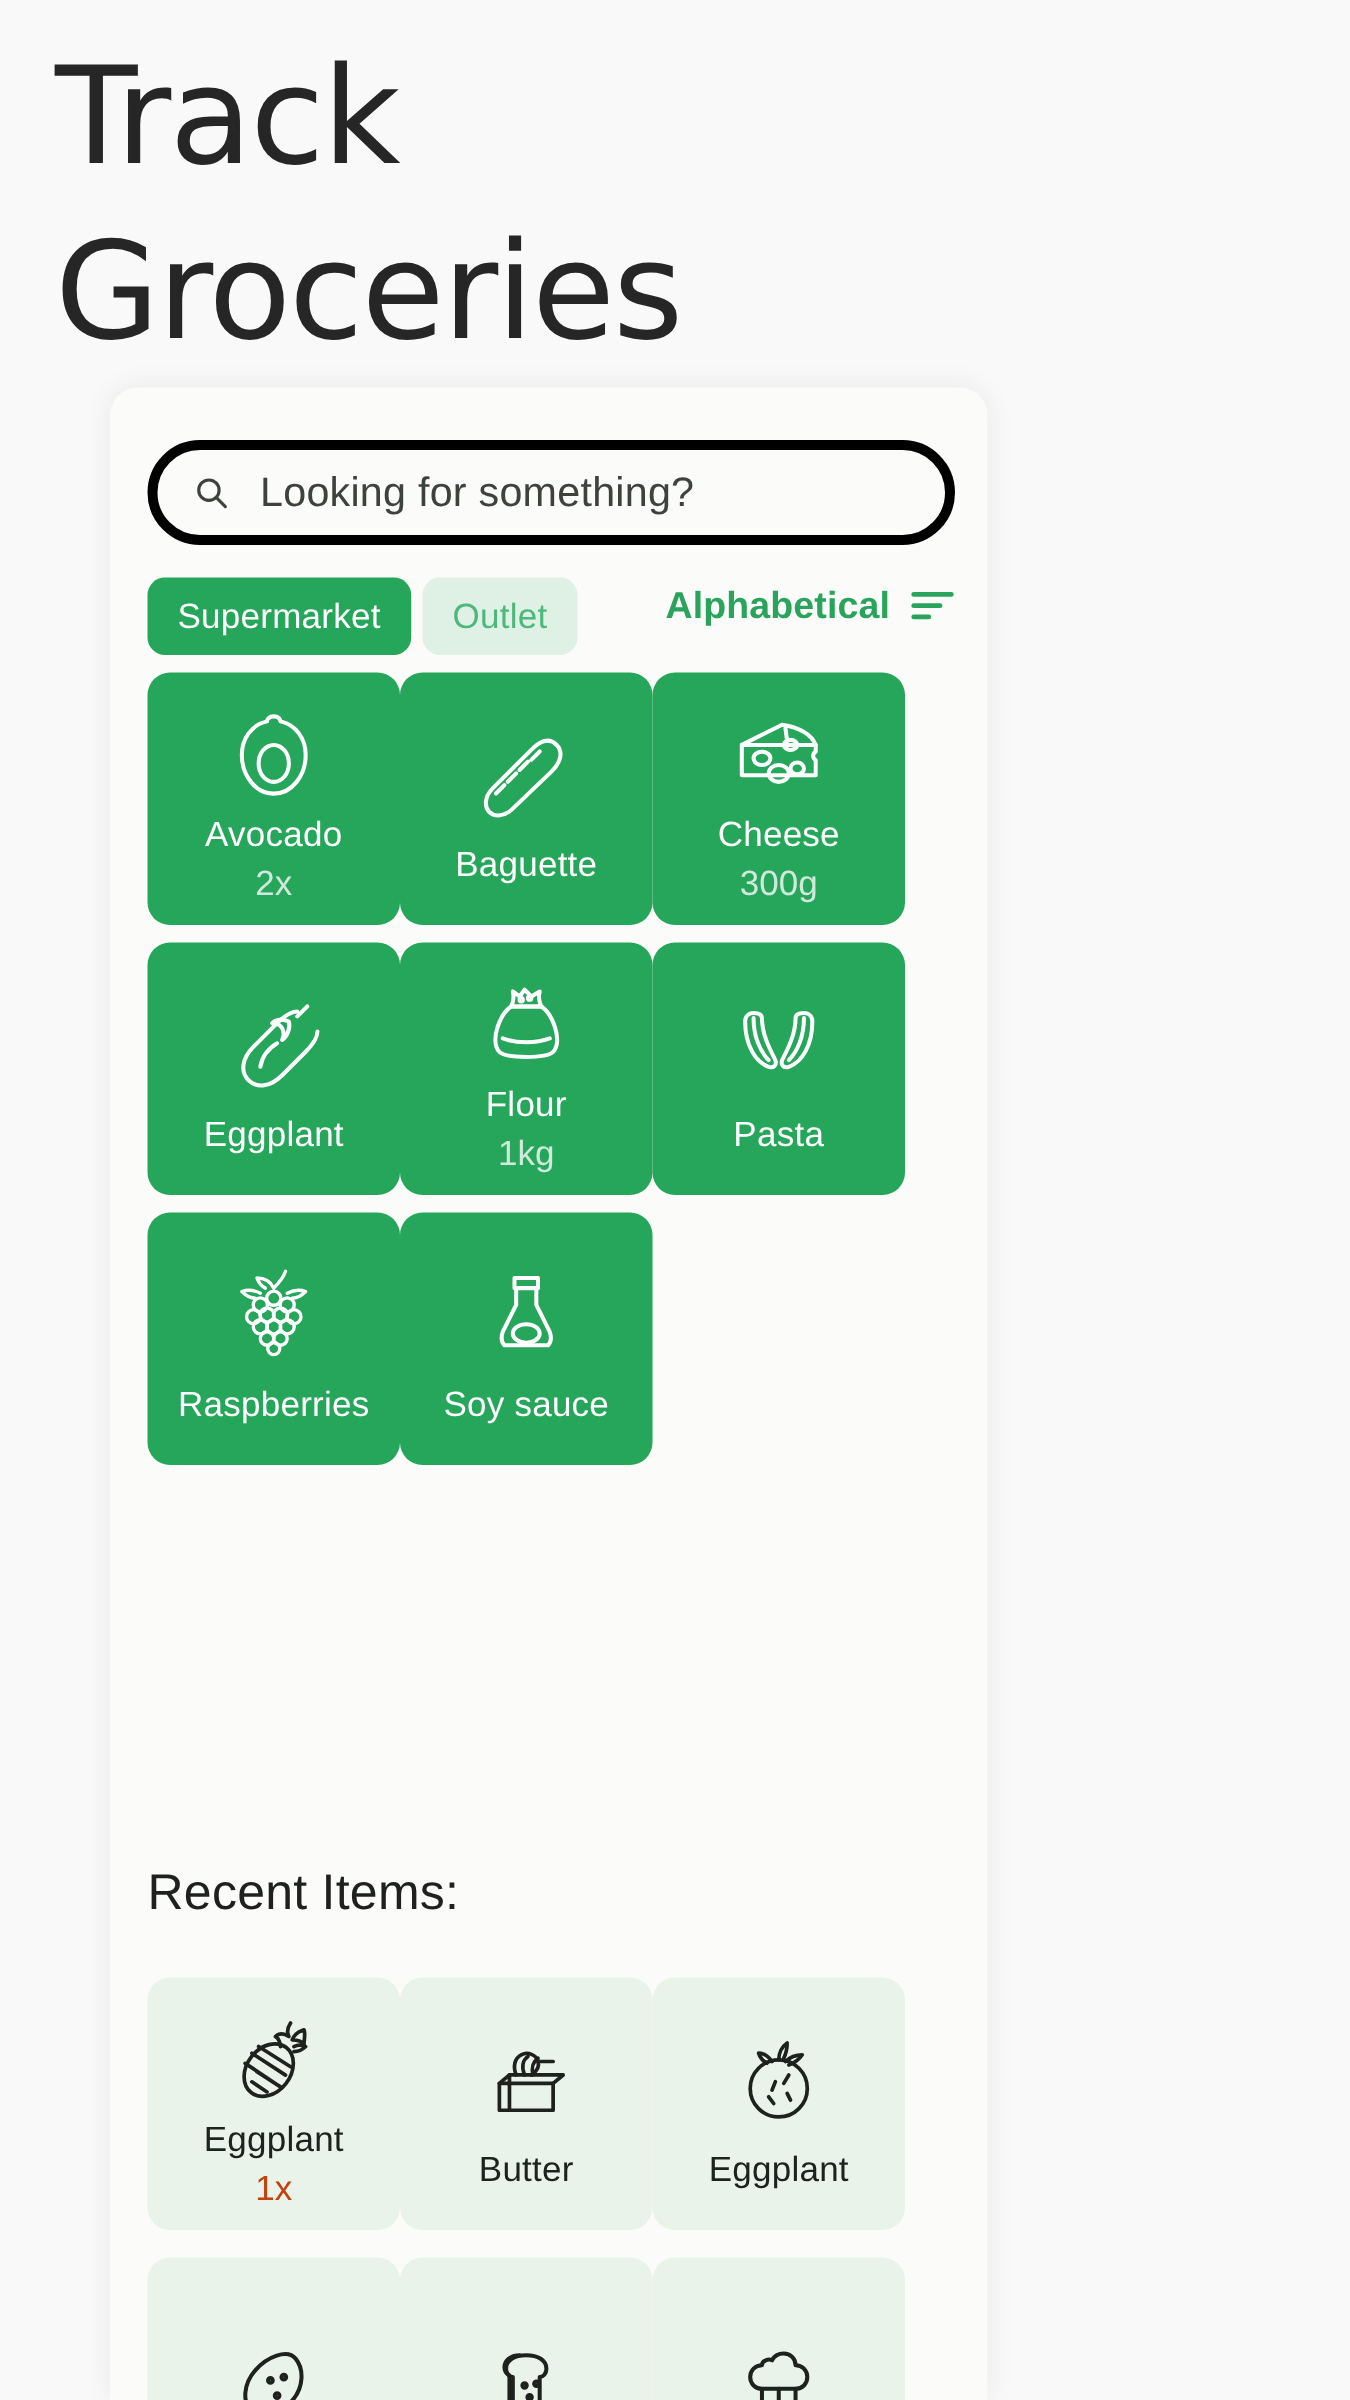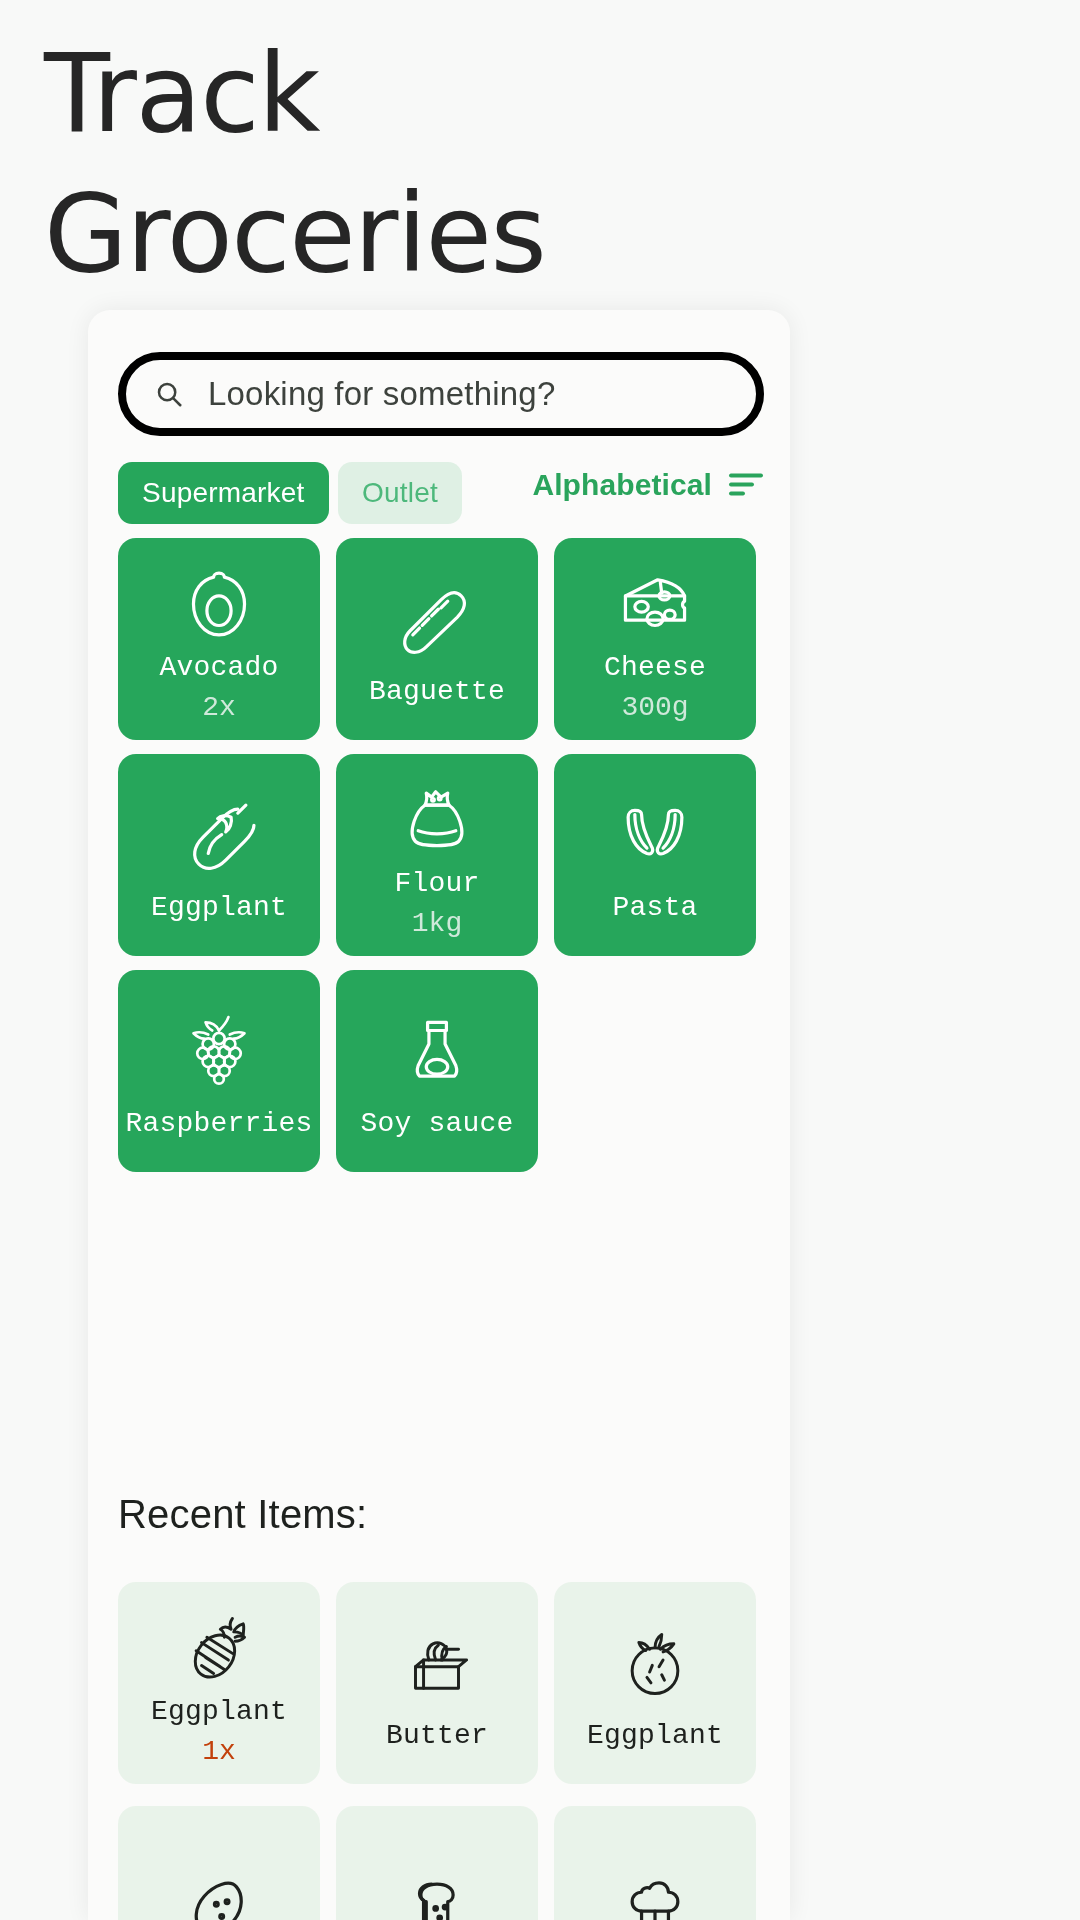--- a/index.html
+++ b/index.html
@@ -101,22 +101,21 @@
   }
   .sort-icon { width:36px; height:28px; display:block; }
 
   
   .grid {
     position:absolute;
     left:30px;
     width:646px;
     display:grid;
     grid-template-columns:repeat(3, 202px);
-    gap:14px 16px;
-    font-family:Liberation Mono, monospace;
+    gap:14px 0;
   }
   #main-grid { top:228px; }
 
   .card {
     height:202px;
     border-radius:18px;
     display:flex;
     flex-direction:column;
     align-items:center;
     justify-content:center;

